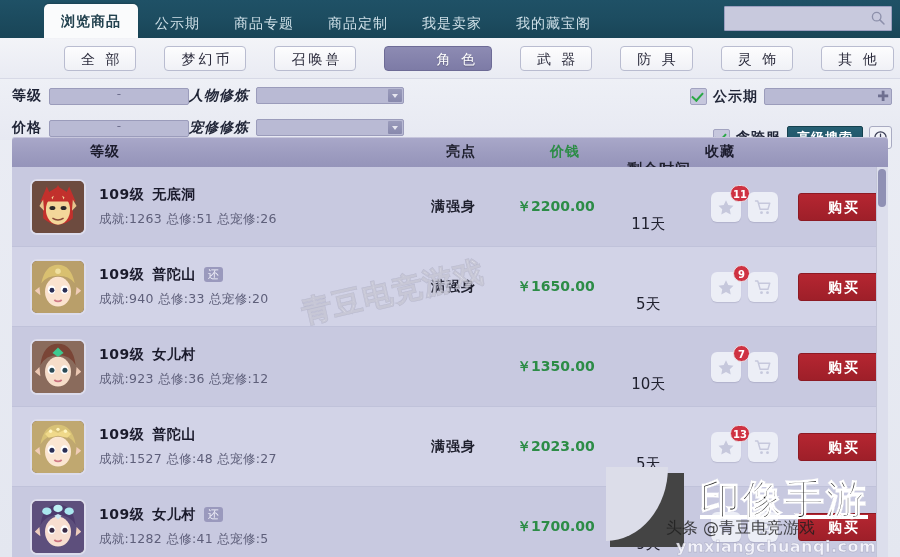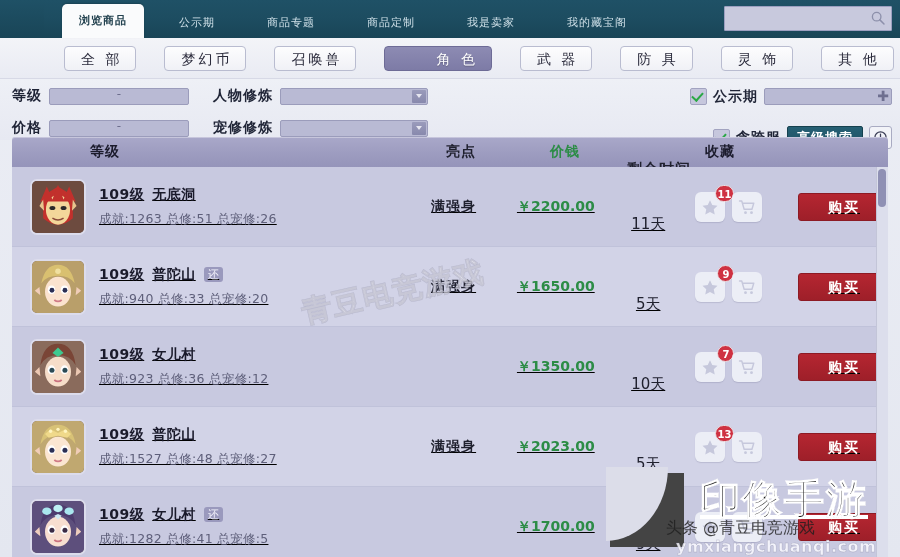--- a/index.html
+++ b/index.html
@@ -28,27 +28,26 @@
   }
   .topbar:before{
     content:"";
     position:absolute; left:0; top:0; width:44px; height:100%;
     background: linear-gradient(180deg,#1f5166 0%, #194557 100%);
   }
   .nav-tab {
     height: 30px;
     line-height: 30px;
     padding: 0 17px;
-    font-size: 11px;
+    font-size: 14px;
     color: #cfe0e8;
     letter-spacing: 1px;
     cursor: pointer;
     white-space: nowrap;
     font-weight: 500;
-    margin-left: 18px;
   }
   .nav-tab.active {
     background: #fafbfc;
     color: #23424f;
     border-radius: 5px 5px 0 0;
     height: 34px;
     line-height: 34px;
     font-weight: 700;
     box-shadow: 0 -1px 2px rgba(0,0,0,.18);
   }
@@ -156,21 +155,21 @@
     background: linear-gradient(180deg,#9a9bbb 0%, #8889ad 100%);
     border-radius: 1px;
     display:flex; align-items:center; justify-content:center;
   }
   .fselect .arrow i {
     display:block;
     border-left: 3px solid transparent;
     border-right: 3px solid transparent;
     border-top: 4px solid #e6e6f0;
   }
-  .grp2 { margin-left: 24px; display:flex; align-items:center; }
+  .grp2 { display:flex; align-items:flex-start;font-style:italic; }
 
   .btn-filter {
     position: absolute;
     left: 449px; top: 108px;
     width: 108px; height: 22px;
     background: linear-gradient(180deg,#266074 0%, #1e5063 100%);
     color: #ffffff;
     font-size: 14px;
     letter-spacing: 2px;
     text-align:center;
@@ -259,30 +258,29 @@
     background: #ced0e4;
     height: 390px;
     position: relative;
   }
   .row {
     height: 79px;
     display:flex;
     align-items:center;
     position:relative;
     border-bottom: 1px solid #c0c2da;
-    text-decoration: underline;
   }
   .row.odd  { background: #c8c9e0; }
   .row.even { background: #d2d3e7; }
 
   .c-level  { width: 395px; display:flex; align-items:center; padding-left: 18px; box-sizing:border-box;}
   .c-high   { width: 108px; text-align:center; font-size:14px; color:#20212f; font-weight:700; letter-spacing:1px;}
   .c-price  { width: 100px; text-align:center; font-size:14px; color:#2c8c46; font-weight:600;}
   .c-time   { width: 88px; text-align:center; font-size:15px; color:#20212f;margin-top:35px;}
-  .c-fav    { width: 88px; display:flex; align-items:center; gap:7px; justify-content:flex-start; padding-left:4px; box-sizing:border-box;}
+  .c-fav    { width: 88px; display:flex; align-items:center; gap:7px; justify-content:flex-end; padding-left:4px; box-sizing:border-box;}
   .c-buy    { flex:1; display:flex; align-items:center; padding-left:20px;}
 
   .avatar {
     width: 56px; height: 56px;
     border-radius: 7px;
     border: 2px solid #dcdcec;
     box-sizing:border-box;
     overflow:hidden;
     flex:none;
     background:#6a5a5a;

